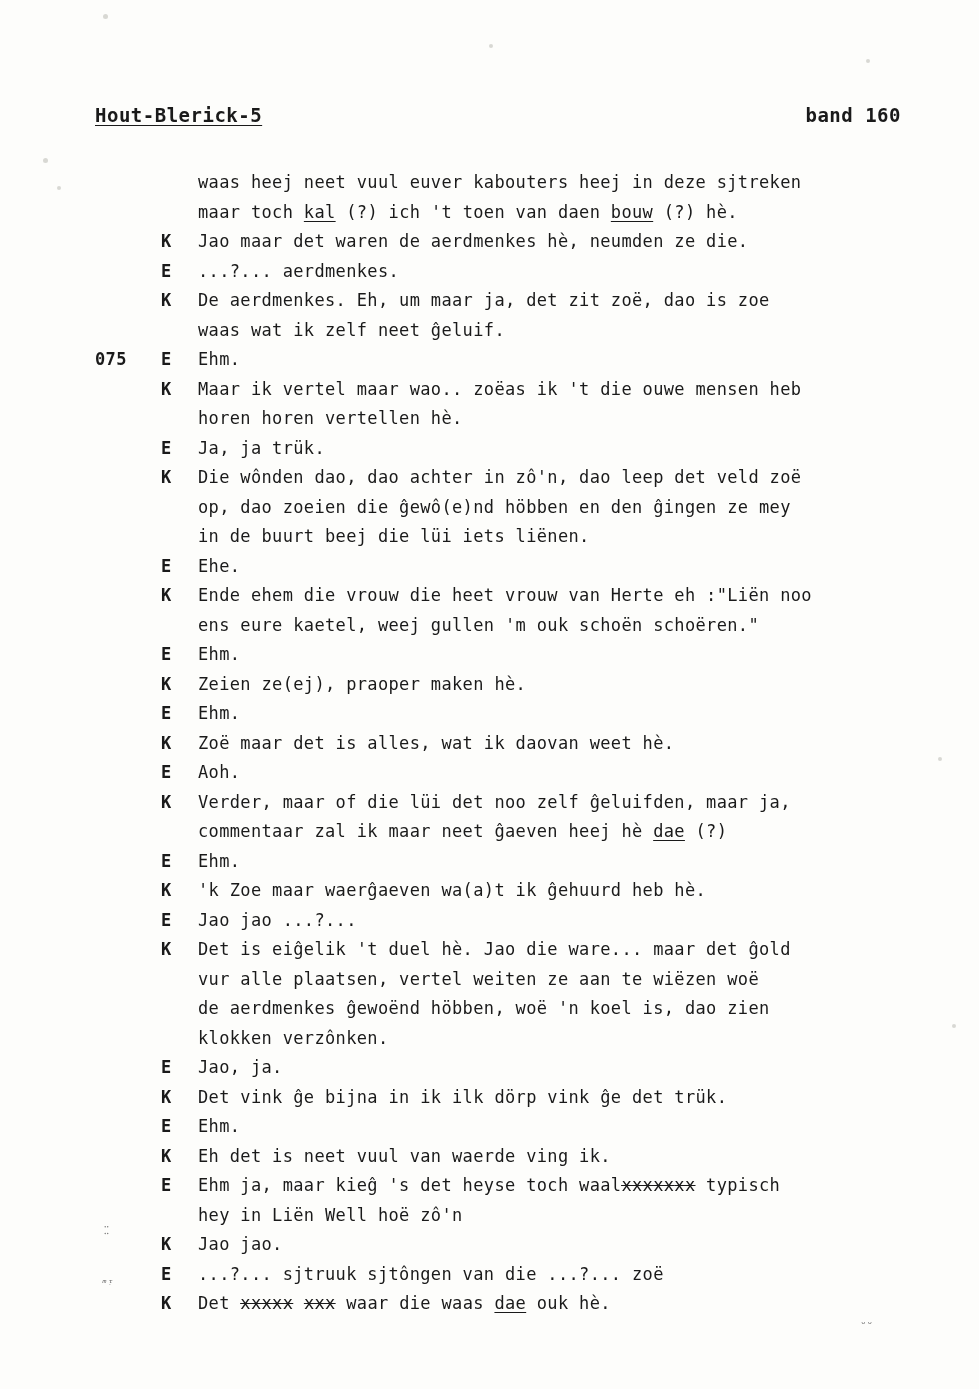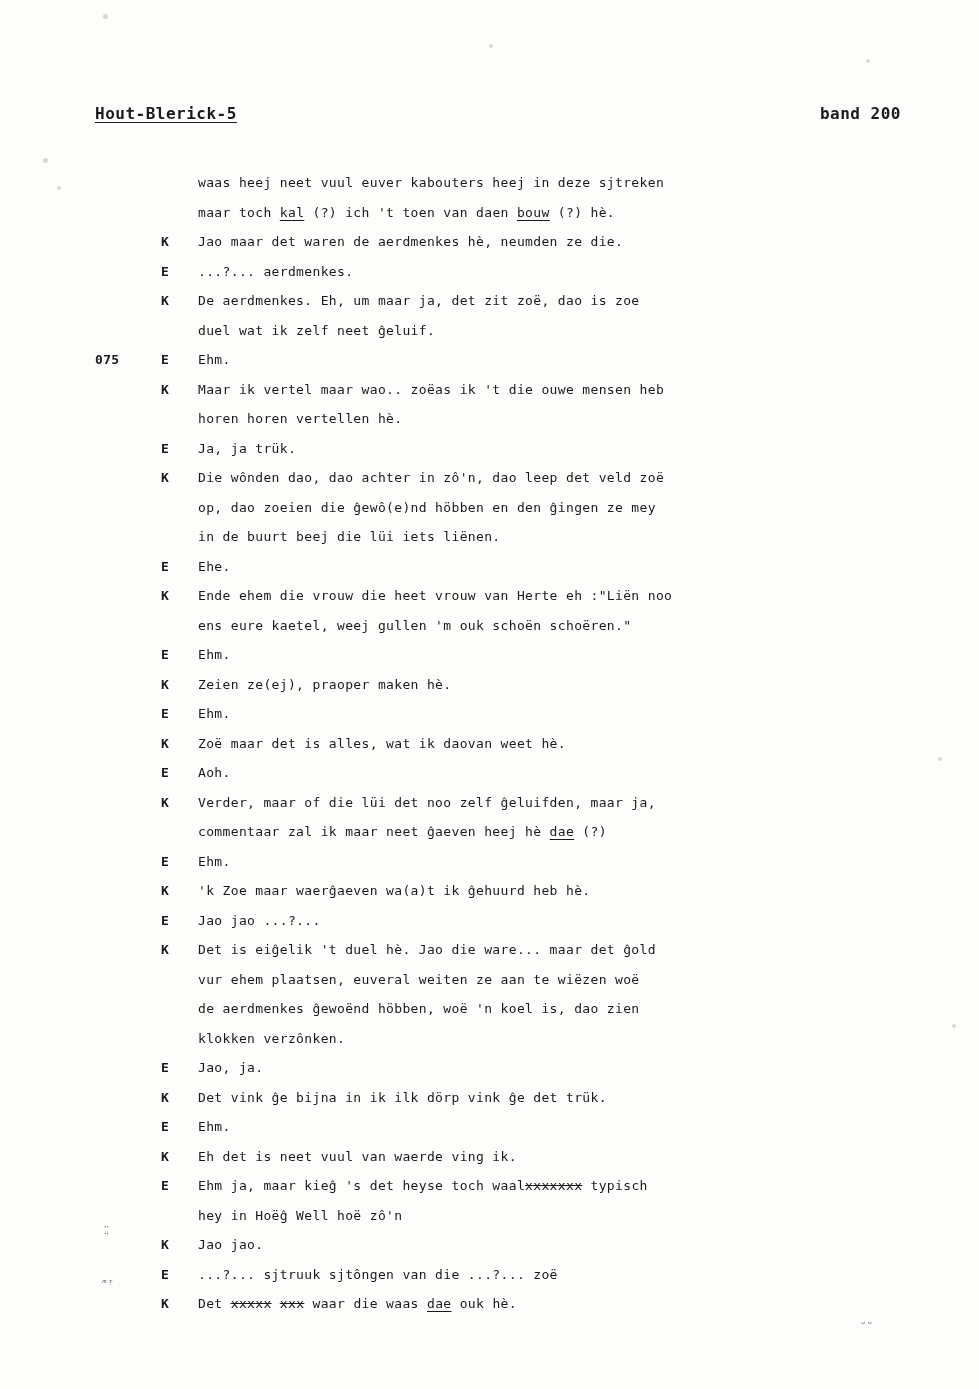--- a/index.html
+++ b/index.html
@@ -28,39 +28,39 @@
     opacity: .55;
   }
   .header {
     position: absolute;
     top: 104px;
     left: 95px;
     right: 78px;
     display: flex;
     justify-content: space-between;
     align-items: baseline;
-    font-size: 16px;
+    font-size: 19px;
     letter-spacing: .5px;
     font-weight: 700;
     gap: 12px;
   }
   .header .doc-id {
     text-decoration: underline;
     text-underline-offset: 3px;
   }
   .transcript {
     position: absolute;
     top: 168px;
     left: 95px;
     right: 60px;
   }
   .line {
     display: flex;
     align-items: flex-start;
-    font-size: 13px;
+    font-size: 17px;
     line-height: 29.5px;
     letter-spacing: .35px;
     white-space: pre-wrap;
   }
   .num {
     width: 66px;
     flex: 0 0 66px;
     text-align: left;
     font-weight: 700;
   }
@@ -99,30 +99,30 @@
   <div class="speck" style="left:866px;top:59px;width:4px;height:4px;"></div>
   <div class="speck" style="left:938px;top:757px;width:4px;height:4px;"></div>
   <div class="speck" style="left:952px;top:1024px;width:4px;height:4px;"></div>
 
   <div class="corner-mark" style="left:104px;top:1222px;">⁚⁚</div>
   <div class="corner-mark" style="left:101px;top:1277px;font-style:italic;">ᵐᵎ</div>
   <div class="corner-mark" style="left:860px;top:1318px;">ᵕᵕ</div>
 
   <div class="header">
     <span class="doc-id">Hout-Blerick-5</span>
-    <span>band 200</span>
+    <span>band 160</span>
   </div>
 
   <div class="transcript" id="transcript">
       <div class="line"><span class="num"></span><span class="spk"></span><span class="txt">waas heej neet vuul euver kabouters heej in deze sjtreken</span></div>
       <div class="line"><span class="num"></span><span class="spk"></span><span class="txt">maar toch <u>kal</u> (?) ich 't toen van daen <u>bouw</u> (?) hè.</span></div>
       <div class="line"><span class="num"></span><span class="spk">K</span><span class="txt">Jao maar det waren de aerdmenkes hè, neumden ze die.</span></div>
       <div class="line"><span class="num"></span><span class="spk">E</span><span class="txt">...?... aerdmenkes.</span></div>
       <div class="line"><span class="num"></span><span class="spk">K</span><span class="txt">De aerdmenkes. Eh, um maar ja, det zit zoë, dao is zoe</span></div>
-      <div class="line"><span class="num"></span><span class="spk"></span><span class="txt">duel wat ik zelf neet ĝeluif.</span></div>
+      <div class="line"><span class="num"></span><span class="spk"></span><span class="txt">waas wat ik zelf neet ĝeluif.</span></div>
       <div class="line"><span class="num">075</span><span class="spk">E</span><span class="txt">Ehm.</span></div>
       <div class="line"><span class="num"></span><span class="spk">K</span><span class="txt">Maar ik vertel maar wao.. zoëas ik 't die ouwe mensen heb</span></div>
       <div class="line"><span class="num"></span><span class="spk"></span><span class="txt">horen horen vertellen hè.</span></div>
       <div class="line"><span class="num"></span><span class="spk">E</span><span class="txt">Ja, ja trük.</span></div>
       <div class="line"><span class="num"></span><span class="spk">K</span><span class="txt">Die wônden dao, dao achter in zô'n, dao leep det veld zoë</span></div>
       <div class="line"><span class="num"></span><span class="spk"></span><span class="txt">op, dao zoeien die ĝewô(e)nd höbben en den ĝingen ze mey</span></div>
       <div class="line"><span class="num"></span><span class="spk"></span><span class="txt">in de buurt beej die lüi iets liënen.</span></div>
       <div class="line"><span class="num"></span><span class="spk">E</span><span class="txt">Ehe.</span></div>
       <div class="line"><span class="num"></span><span class="spk">K</span><span class="txt">Ende ehem die vrouw die heet vrouw van Herte eh :"Liën noo</span></div>
       <div class="line"><span class="num"></span><span class="spk"></span><span class="txt">ens eure kaetel, weej gullen 'm ouk schoën schoëren."</span></div>
@@ -130,26 +130,26 @@
       <div class="line"><span class="num"></span><span class="spk">K</span><span class="txt">Zeien ze(ej), praoper maken hè.</span></div>
       <div class="line"><span class="num"></span><span class="spk">E</span><span class="txt">Ehm.</span></div>
       <div class="line"><span class="num"></span><span class="spk">K</span><span class="txt">Zoë maar det is alles, wat ik daovan weet hè.</span></div>
       <div class="line"><span class="num"></span><span class="spk">E</span><span class="txt">Aoh.</span></div>
       <div class="line"><span class="num"></span><span class="spk">K</span><span class="txt">Verder, maar of die lüi det noo zelf ĝeluifden, maar ja,</span></div>
       <div class="line"><span class="num"></span><span class="spk"></span><span class="txt">commentaar zal ik maar neet ĝaeven heej hè <u>dae</u> (?)</span></div>
       <div class="line"><span class="num"></span><span class="spk">E</span><span class="txt">Ehm.</span></div>
       <div class="line"><span class="num"></span><span class="spk">K</span><span class="txt">'k Zoe maar waerĝaeven wa(a)t ik ĝehuurd heb hè.</span></div>
       <div class="line"><span class="num"></span><span class="spk">E</span><span class="txt">Jao jao ...?...</span></div>
       <div class="line"><span class="num"></span><span class="spk">K</span><span class="txt">Det is eiĝelik 't duel hè. Jao die ware... maar det ĝold</span></div>
-      <div class="line"><span class="num"></span><span class="spk"></span><span class="txt">vur ehem plaatsen, euveral weiten ze aan te wiëzen woë</span></div>
+      <div class="line"><span class="num"></span><span class="spk"></span><span class="txt">vur alle plaatsen, vertel weiten ze aan te wiëzen woë</span></div>
       <div class="line"><span class="num"></span><span class="spk"></span><span class="txt">de aerdmenkes ĝewoënd höbben, woë 'n koel is, dao zien</span></div>
       <div class="line"><span class="num"></span><span class="spk"></span><span class="txt">klokken verzônken.</span></div>
       <div class="line"><span class="num"></span><span class="spk">E</span><span class="txt">Jao, ja.</span></div>
       <div class="line"><span class="num"></span><span class="spk">K</span><span class="txt">Det vink ĝe bijna in ik ilk dörp vink ĝe det trük.</span></div>
       <div class="line"><span class="num"></span><span class="spk">E</span><span class="txt">Ehm.</span></div>
       <div class="line"><span class="num"></span><span class="spk">K</span><span class="txt">Eh det is neet vuul van waerde ving ik.</span></div>
       <div class="line"><span class="num"></span><span class="spk">E</span><span class="txt">Ehm ja, maar kieĝ 's det heyse toch waal<span class="strike"><span class="strike"><span class="strike">xxx</span>xx</span>xx</span> typisch</span></div>
-      <div class="line"><span class="num"></span><span class="spk"></span><span class="txt">hey in Hoëĝ Well hoë zô'n</span></div>
+      <div class="line"><span class="num"></span><span class="spk"></span><span class="txt">hey in Liën Well hoë zô'n</span></div>
       <div class="line"><span class="num"></span><span class="spk">K</span><span class="txt">Jao jao.</span></div>
       <div class="line"><span class="num"></span><span class="spk">E</span><span class="txt">...?... sjtruuk sjtôngen van die ...?... zoë</span></div>
       <div class="line"><span class="num"></span><span class="spk">K</span><span class="txt">Det <span class="strike"><span class="strike">xxx</span>xx</span> <span class="strike">xxx</span> waar die waas <u>dae</u> ouk hè.</span></div>
     </div>
 </div>
 
 </body></html>

